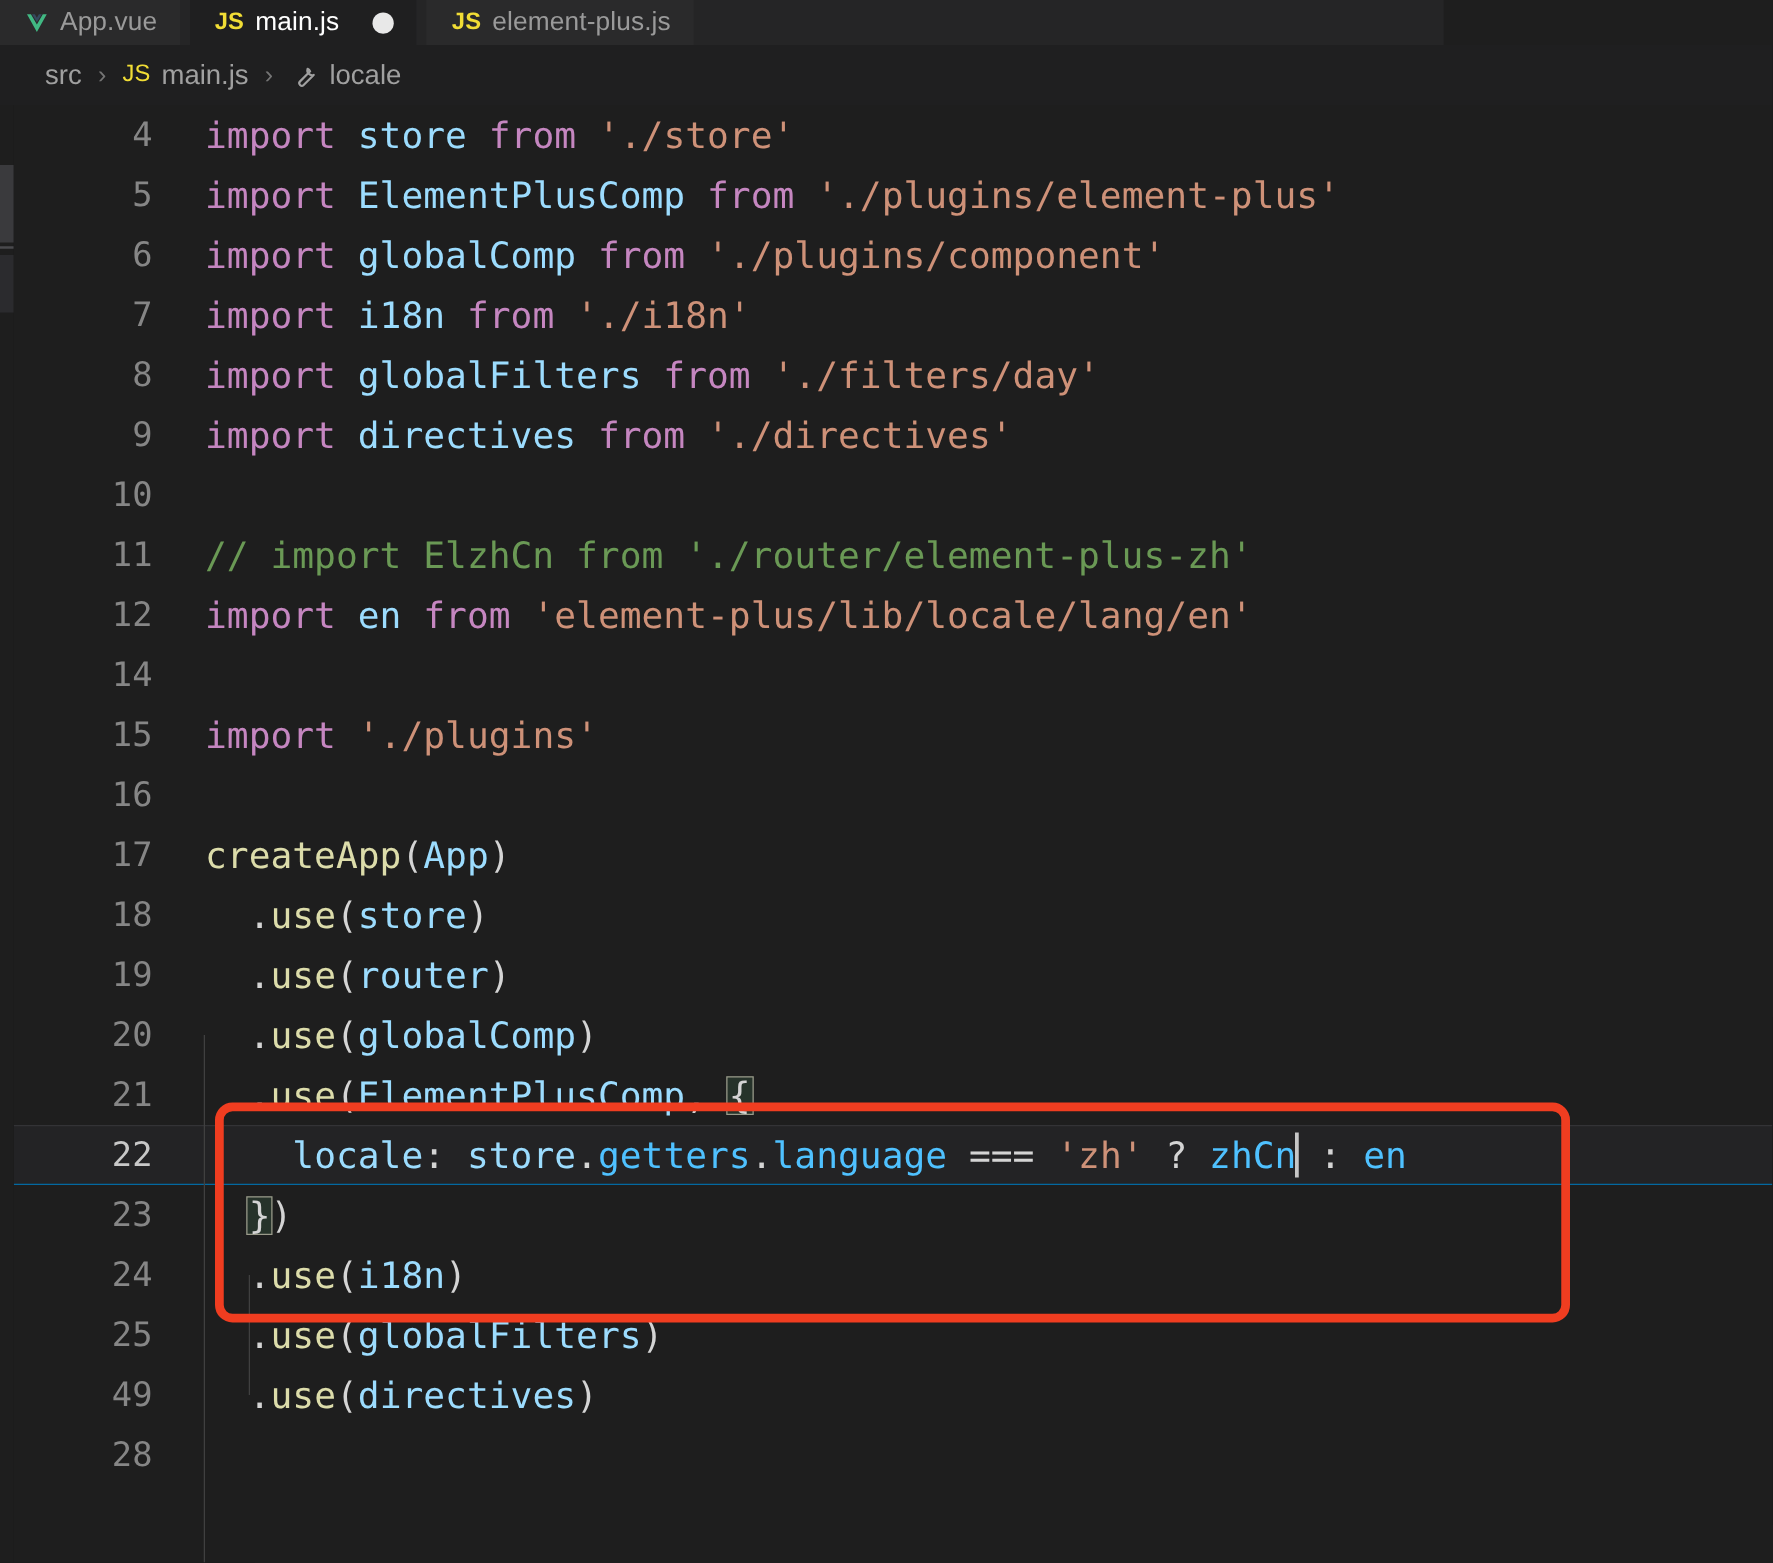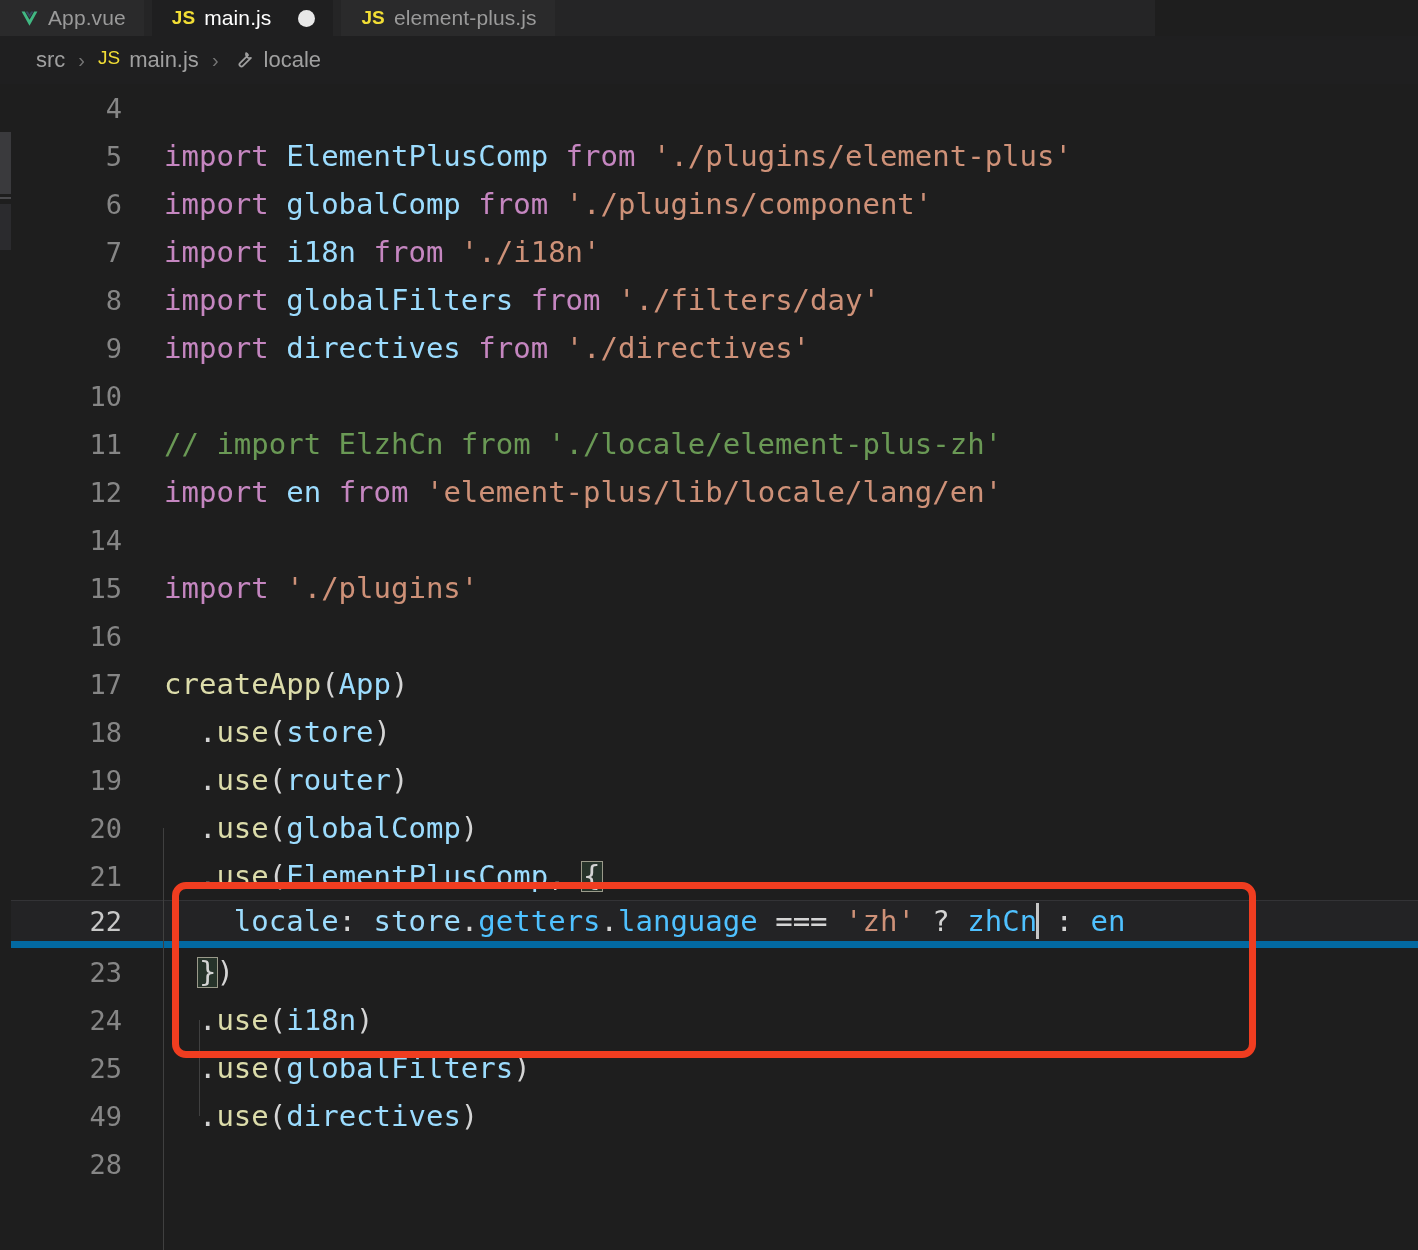--- a/index.html
+++ b/index.html
@@ -35,21 +35,21 @@
     width:17px; height:17px; border-radius:50%;
     background:#e8e8e8; flex:none; margin-left:18px;
   }
 
   
   .breadcrumb{
     position:absolute; left:0; top:36px; width:1418px; height:48px;
     background:#1f1f20; display:flex; align-items:center;
     padding-left:36px; gap:0; font-size:22px; color:#a0a0a0;
   }
-  .crumb{ display:flex; align-items:flex-start; gap:9px; }
+  .crumb{ display:flex; align-items:center; gap:9px; }
   .crumb-sep{ color:#757575; font-size:20px; padding:0 13px; }
   .crumb .ficon.js{ font-size:19px; }
   .wrench{ display:inline-block; width:23px; height:23px; }
 
   
   .leftrail{
     position:absolute; left:0; top:84px; width:11px; height:1166px;
     background:#1e1e1e;
   }
   .leftrail .chunk{ position:absolute; left:0; width:11px; background:#2d2d30; }
@@ -65,21 +65,21 @@
   }
   .code-rows{ position:absolute; left:0; top:0; width:1407px; }
 
   .row{
     position:relative; height:48px; width:1407px;
     display:flex; align-items:center;
   }
   .row.current{
     background:#232325;
     border-top:1px solid #333336;
-    border-bottom:7px solid #0369a1;
+    border-bottom:1px solid #0369a1;
   }
   .ln{
     width:120px; flex:none; text-align:right; padding-right:9px;
     font-family:"DejaVu Sans Mono", monospace;
     font-size:27px; color:#868686; line-height:1;
   }
   .row.current .ln{ color:#c8c8c8; }
   .code{
     flex:1; position:relative;
     font-family:"DejaVu Sans Mono", monospace;
@@ -182,20 +182,21 @@
     <div class="hair"></div>
     <div class="chunk c2"></div>
   </div>
 
   <div class="editor">
 
     <div class="code-rows">
 
       <div class="row">
         <div class="ln">4</div>
+        <div class="code"><span class="kw">import</span> <span class="id">store</span> <span class="kw">from</span> <span class="str">'./store'</span></div>
       </div>
 
       <div class="row">
         <div class="ln">5</div>
         <div class="code"><span class="kw">import</span> <span class="id">ElementPlusComp</span> <span class="kw">from</span> <span class="str">'./plugins/element-plus'</span></div>
       </div>
 
       <div class="row">
         <div class="ln">6</div>
         <div class="code"><span class="kw">import</span> <span class="id">globalComp</span> <span class="kw">from</span> <span class="str">'./plugins/component'</span></div>
@@ -216,21 +217,21 @@
         <div class="code"><span class="kw">import</span> <span class="id">directives</span> <span class="kw">from</span> <span class="str">'./directives'</span></div>
       </div>
 
       <div class="row">
         <div class="ln">10</div>
         <div class="code"></div>
       </div>
 
       <div class="row">
         <div class="ln">11</div>
-        <div class="code"><span class="cmt">// import ElzhCn from './locale/element-plus-zh'</span></div>
+        <div class="code"><span class="cmt">// import ElzhCn from './router/element-plus-zh'</span></div>
       </div>
 
       <div class="row">
         <div class="ln">12</div>
         <div class="code"><span class="kw">import</span> <span class="id">en</span> <span class="kw">from</span> <span class="str">'element-plus/lib/locale/lang/en'</span></div>
       </div>
 
 
       <div class="row">
         <div class="ln">14</div>

